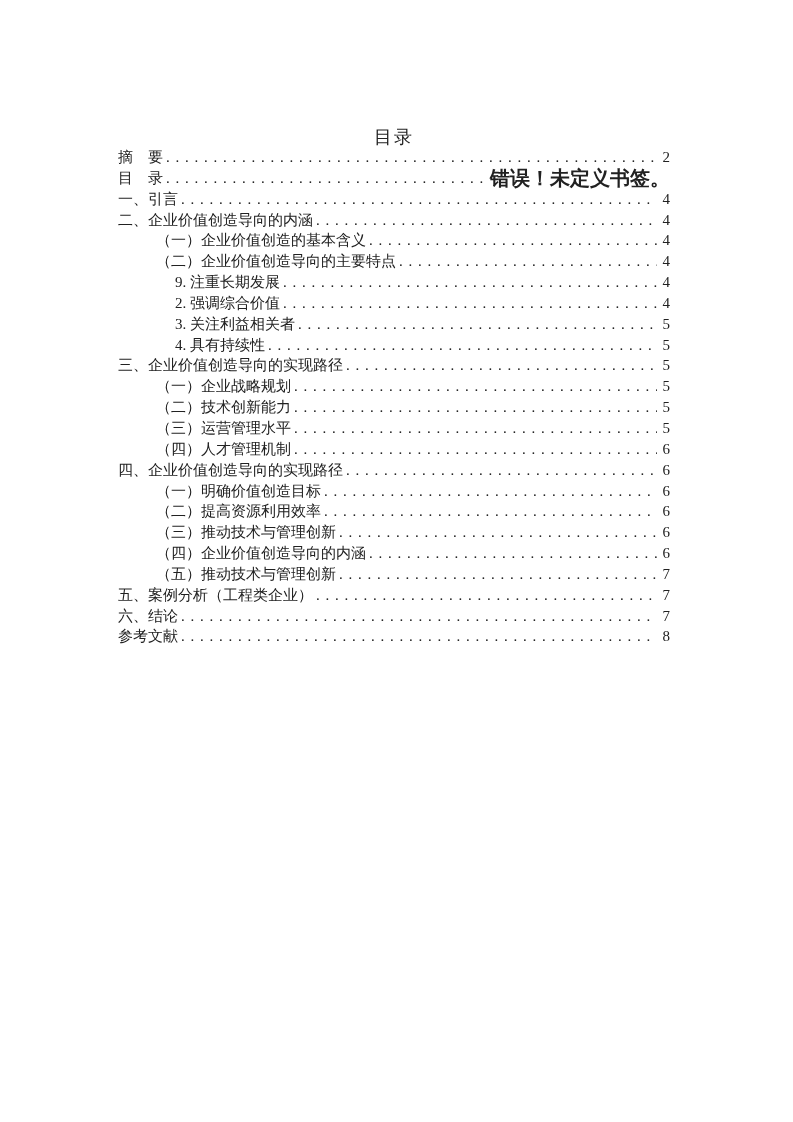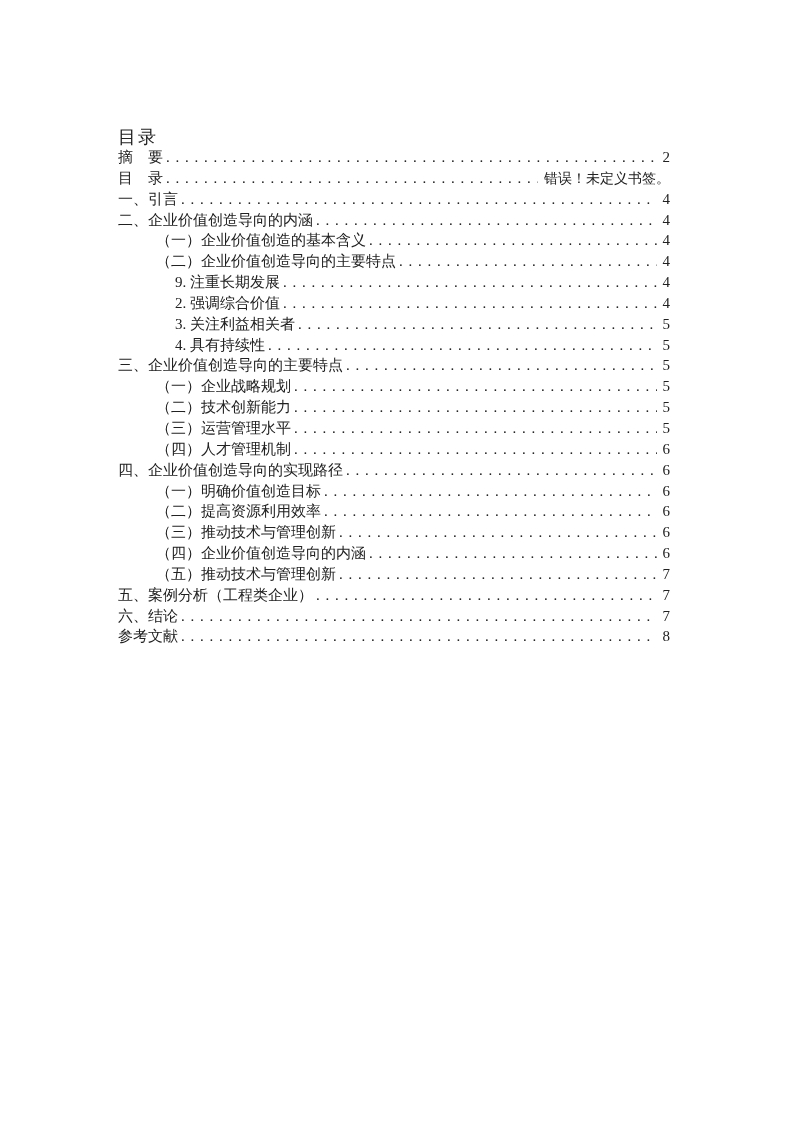--- a/index.html
+++ b/index.html
@@ -14,20 +14,21 @@
     background: #ffffff;
     overflow: hidden;
     font-family: "Liberation Serif", "DejaVu Serif", serif;
     color: #212121;
   }
   .toc-title {
     position: absolute;
     top: 126px;
     left: 118px;
     width: 552px;
+    text-align: center;
     font-size: 18px;
     line-height: 22px;
     letter-spacing: 2px;
     font-weight: 400;
   }
   .toc-list {
     position: absolute;
     top: 147px;
     left: 118px;
     width: 552px;
@@ -55,23 +56,23 @@
   .toc-dots::after {
     content: ". . . . . . . . . . . . . . . . . . . . . . . . . . . . . . . . . . . . . . . . . . . . . . . . . . . . . . . . . . . . . . . . . . . . . . . . . . . . . . . . . . . . . . . . . . . . . . . . . . . . . . . .";
     letter-spacing: 1px;
   }
   .toc-page {
     flex: 0 0 auto;
     padding-left: 6px;
     text-align: right;
   }
   .toc-page.bold {
-    font-weight: 400;
+    font-weight: 700;
     font-family: "Liberation Sans", "DejaVu Sans", sans-serif;
-    font-size: 14px;
+    font-size: 20px;
   }
 </style>
 </head>
 <body>
 
 <div class="doc-page">
   <div class="toc-title">目录</div>
   <div class="toc-list" id="toc-list">
       <div class="toc-row level-0">
         <span class="toc-label">摘　要</span>
@@ -117,21 +118,21 @@
         <span class="toc-label">3. 关注利益相关者</span>
         <span class="toc-dots"></span>
         <span class="toc-page">5</span>
       </div>
       <div class="toc-row level-2">
         <span class="toc-label">4. 具有持续性</span>
         <span class="toc-dots"></span>
         <span class="toc-page">5</span>
       </div>
       <div class="toc-row level-0">
-        <span class="toc-label">三、企业价值创造导向的主要特点</span>
+        <span class="toc-label">三、企业价值创造导向的实现路径</span>
         <span class="toc-dots"></span>
         <span class="toc-page">5</span>
       </div>
       <div class="toc-row level-1">
         <span class="toc-label">（一）企业战略规划</span>
         <span class="toc-dots"></span>
         <span class="toc-page">5</span>
       </div>
       <div class="toc-row level-1">
         <span class="toc-label">（二）技术创新能力</span>

